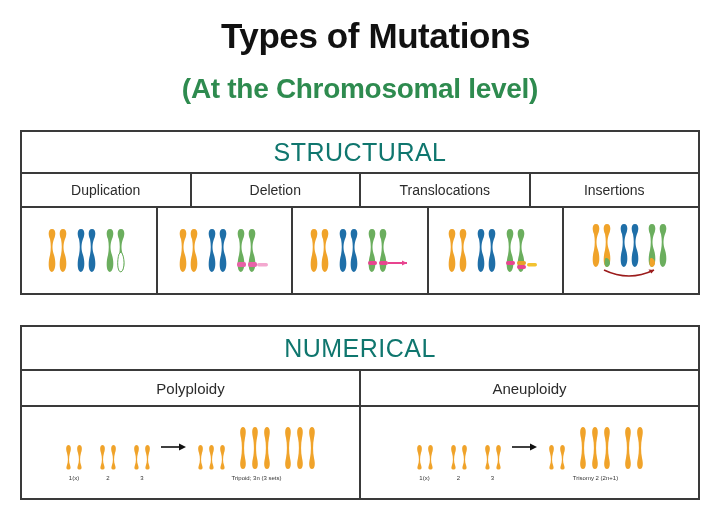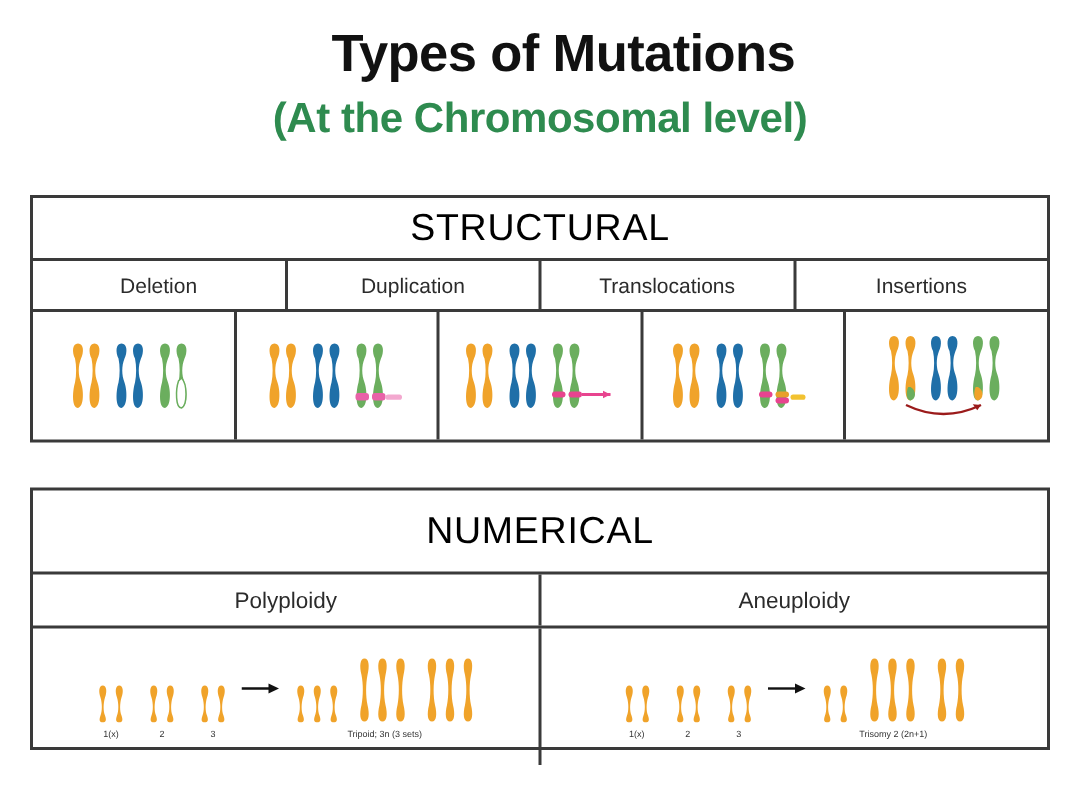--- a/index.html
+++ b/index.html
@@ -11,37 +11,37 @@
   .page{width:720px;height:526px;position:relative;}
 
   
   .title-block{text-align:center;padding-top:18px;}
   .main-title{
     font-size:35px;font-weight:bold;letter-spacing:-0.4px;
     color:#111111;line-height:1.05;padding-left:31px;
   }
   .sub-title{
     font-size:28px;font-weight:bold;letter-spacing:-0.3px;
-    color:#2e8b4f;line-height:1.15;margin-top:8px;
+    color:#2e8b4f;line-height:1.15;margin-top:18px;
   }
 
   
   .tbl{
     position:absolute;left:20px;width:680px;
     border:2px solid #3a3a3a;box-sizing:border-box;background:#fff;
   }
   #structural-table{top:130px;height:165px;}
   #numerical-table{top:325px;height:175px;}
 
   .band-title{
     height:42px;display:flex;align-items:center;justify-content:center;
-    font-size:25px;letter-spacing:0.5px;color:#000000;
+    font-size:25px;letter-spacing:0.5px;color:#0f766e;
     border-bottom:2px solid #3a3a3a;box-sizing:border-box;
   }
-  #numerical-table .band-title{height:56px;text-align:right;}
+  #numerical-table .band-title{height:44px;text-align:right;}
 
   .head-row{display:flex;border-bottom:2px solid #3a3a3a;box-sizing:border-box;}
   .head-cell{
     flex:1;height:32px;display:flex;align-items:center;justify-content:center;
     font-size:14px;color:#2b2b2b;border-right:2px solid #3a3a3a;box-sizing:border-box;
   }
   .head-cell:last-child{border-right:none;}
 
   .body-row{display:flex;}
   .body-cell{
@@ -82,22 +82,22 @@
 
   <div class="title-block">
     <div class="main-title">Types of Mutations</div>
     <div class="sub-title">(At the Chromosomal level)</div>
   </div>
 
   <div class="tbl" id="structural-table">
     <div class="band-title">STRUCTURAL</div>
 
     <div class="head-row">
+      <div class="head-cell">Duplication</div>
       <div class="head-cell">Deletion</div>
-      <div class="head-cell">Duplication</div>
       <div class="head-cell">Translocations</div>
       <div class="head-cell">Insertions</div>
     </div>
 
     <div class="body-row">
 
       <div class="body-cell">
         <div class="chromo-set">
           <svg class="chr" width="26" height="50" viewBox="0 0 26 50">
             <path d="M5 3 C9 3 9 9 7 13 C5 18 5 24 7 29 C9 35 9 45 5 46 C1 46 1 36 3 29 C4 24 4 18 3 13 C1 9 1 3 5 3 Z" fill="#F0A32A"></path>

